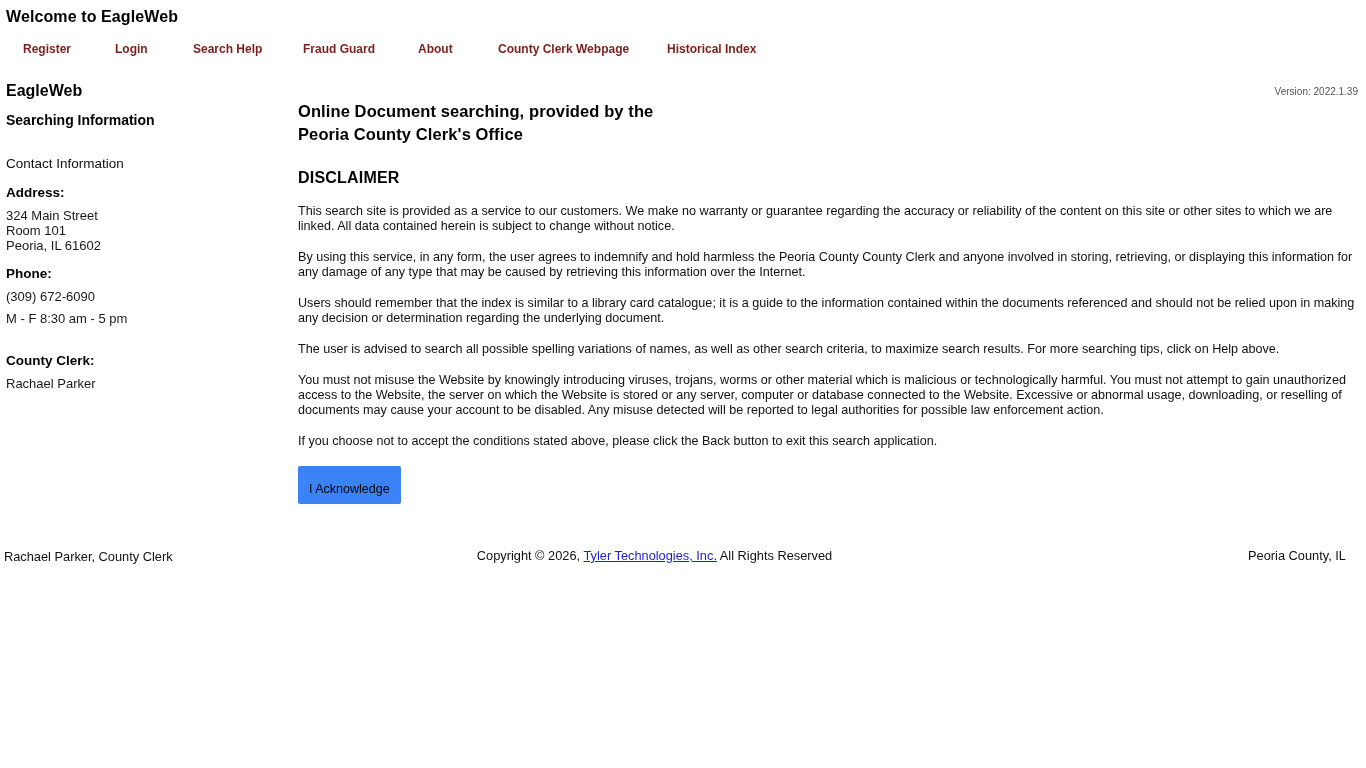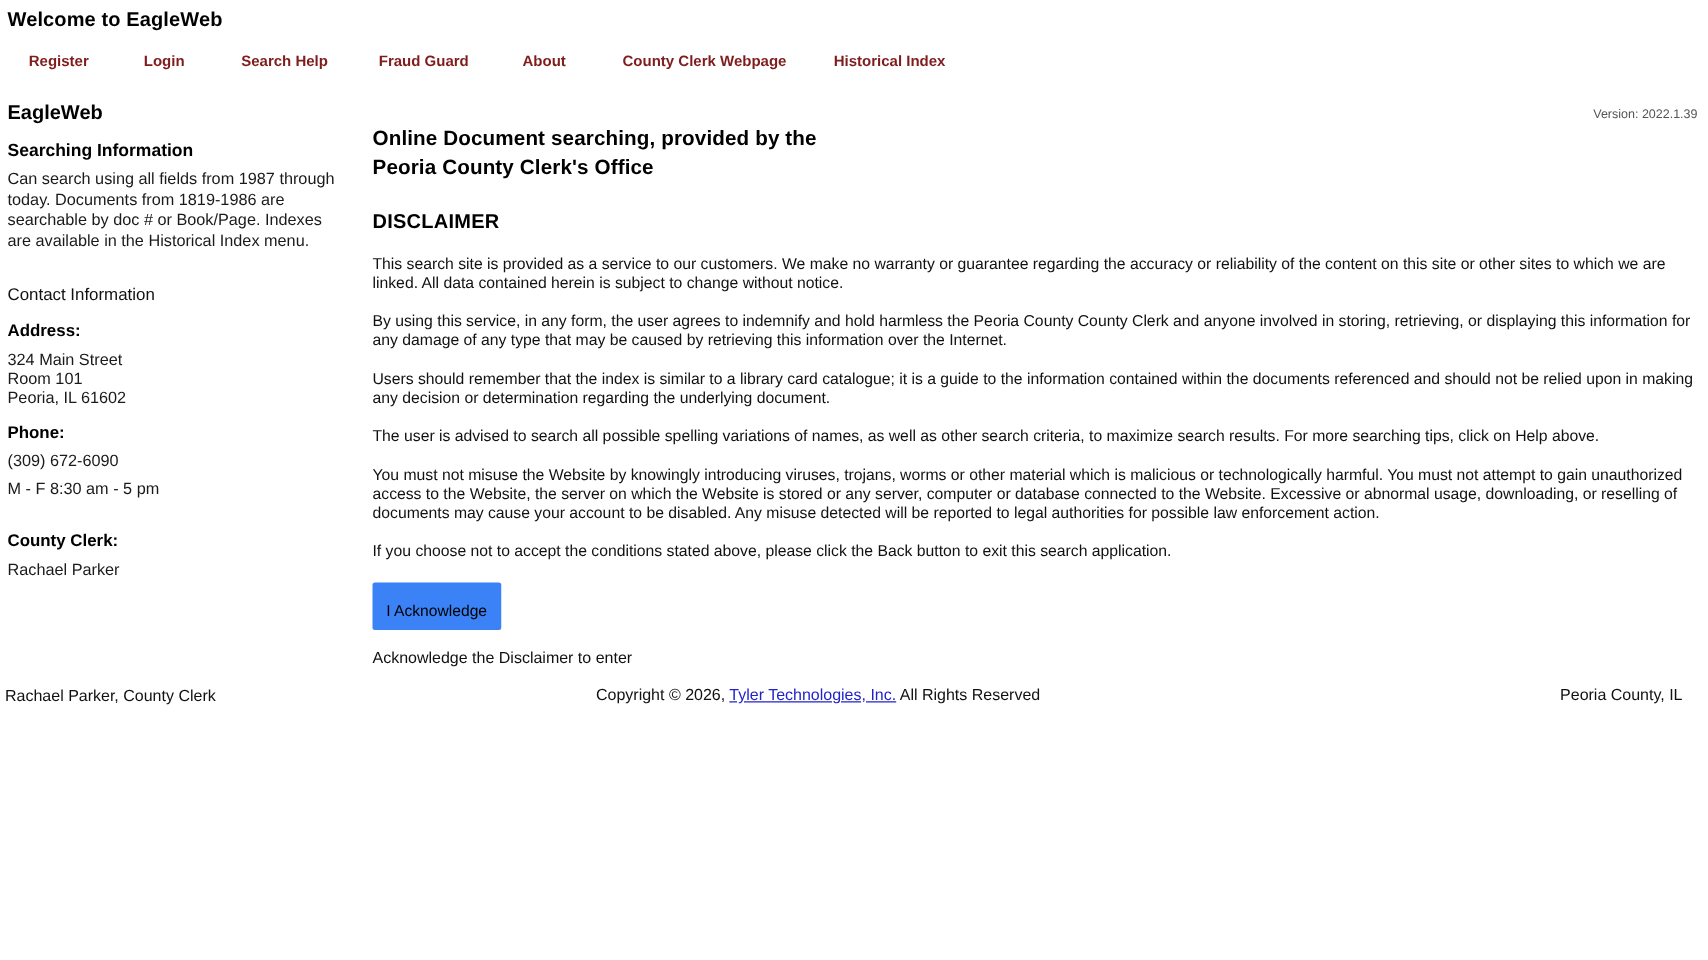--- a/index.html
+++ b/index.html
@@ -209,21 +209,20 @@
   <a class="nav-item nav-pos-5">County Clerk Webpage</a>
   <a class="nav-item nav-pos-6">Historical Index</a>
 </div>
 
 <div id="version-label">Version: 2022.1.39</div>
 
 <div id="sidebar">
   <div class="brand">EagleWeb</div>
 
   <h3 class="side-head">Searching Information</h3>
-  <p class="side-body">Can search using all fields from 1987 through today. Documents from 1819-1986 are searchable by doc # or Book/Page. Indexes are available in the Historical Index menu.</p>
 
   <div class="contact-head">Contact Information</div>
 
   <div class="field-label">Address:</div>
   <div class="field-value">
     <span class="addr-line">324 Main Street</span>
     <span class="addr-line">Room 101</span>
     <span class="addr-line">Peoria, IL 61602</span>
   </div>
 
@@ -248,20 +247,19 @@
 
   <p class="disc-para">This search site is provided as a service to our customers. We make no warranty or guarantee regarding the accuracy or reliability of the content on this site or other sites to which we are linked. All data contained herein is subject to change without notice.</p>
   <p class="disc-para">By using this service, in any form, the user agrees to indemnify and hold harmless the Peoria County County Clerk and anyone involved in storing, retrieving, or displaying this information for any damage of any type that may be caused by retrieving this information over the Internet.</p>
   <p class="disc-para">Users should remember that the index is similar to a library card catalogue; it is a guide to the information contained within the documents referenced and should not be relied upon in making any decision or determination regarding the underlying document.</p>
   <p class="disc-para">The user is advised to search all possible spelling variations of names, as well as other search criteria, to maximize search results. For more searching tips, click on Help above.</p>
   <p class="disc-para">You must not misuse the Website by knowingly introducing viruses, trojans, worms or other material which is malicious or technologically harmful. You must not attempt to gain unauthorized access to the Website, the server on which the Website is stored or any server, computer or database connected to the Website. Excessive or abnormal usage, downloading, or reselling of documents may cause your account to be disabled. Any misuse detected will be reported to legal authorities for possible law enforcement action.</p>
   <p class="disc-para">If you choose not to accept the conditions stated above, please click the Back button to exit this search application.</p>
 
   <button id="acknowledge-button" type="button">I Acknowledge</button>
 
-  <p id="acknowledge-note">Acknowledge the Disclaimer to enter</p>
 </div>
 
 <div id="footer">
   <div class="foot-left">Rachael Parker, County Clerk</div>
   <div class="foot-center"><span>Copyright © 2026, </span><a class="vendor-link">Tyler Technologies, Inc.</a><span> All Rights Reserved</span></div>
   <div class="foot-right">Peoria County, IL</div>
 </div>
 
 </body></html>

